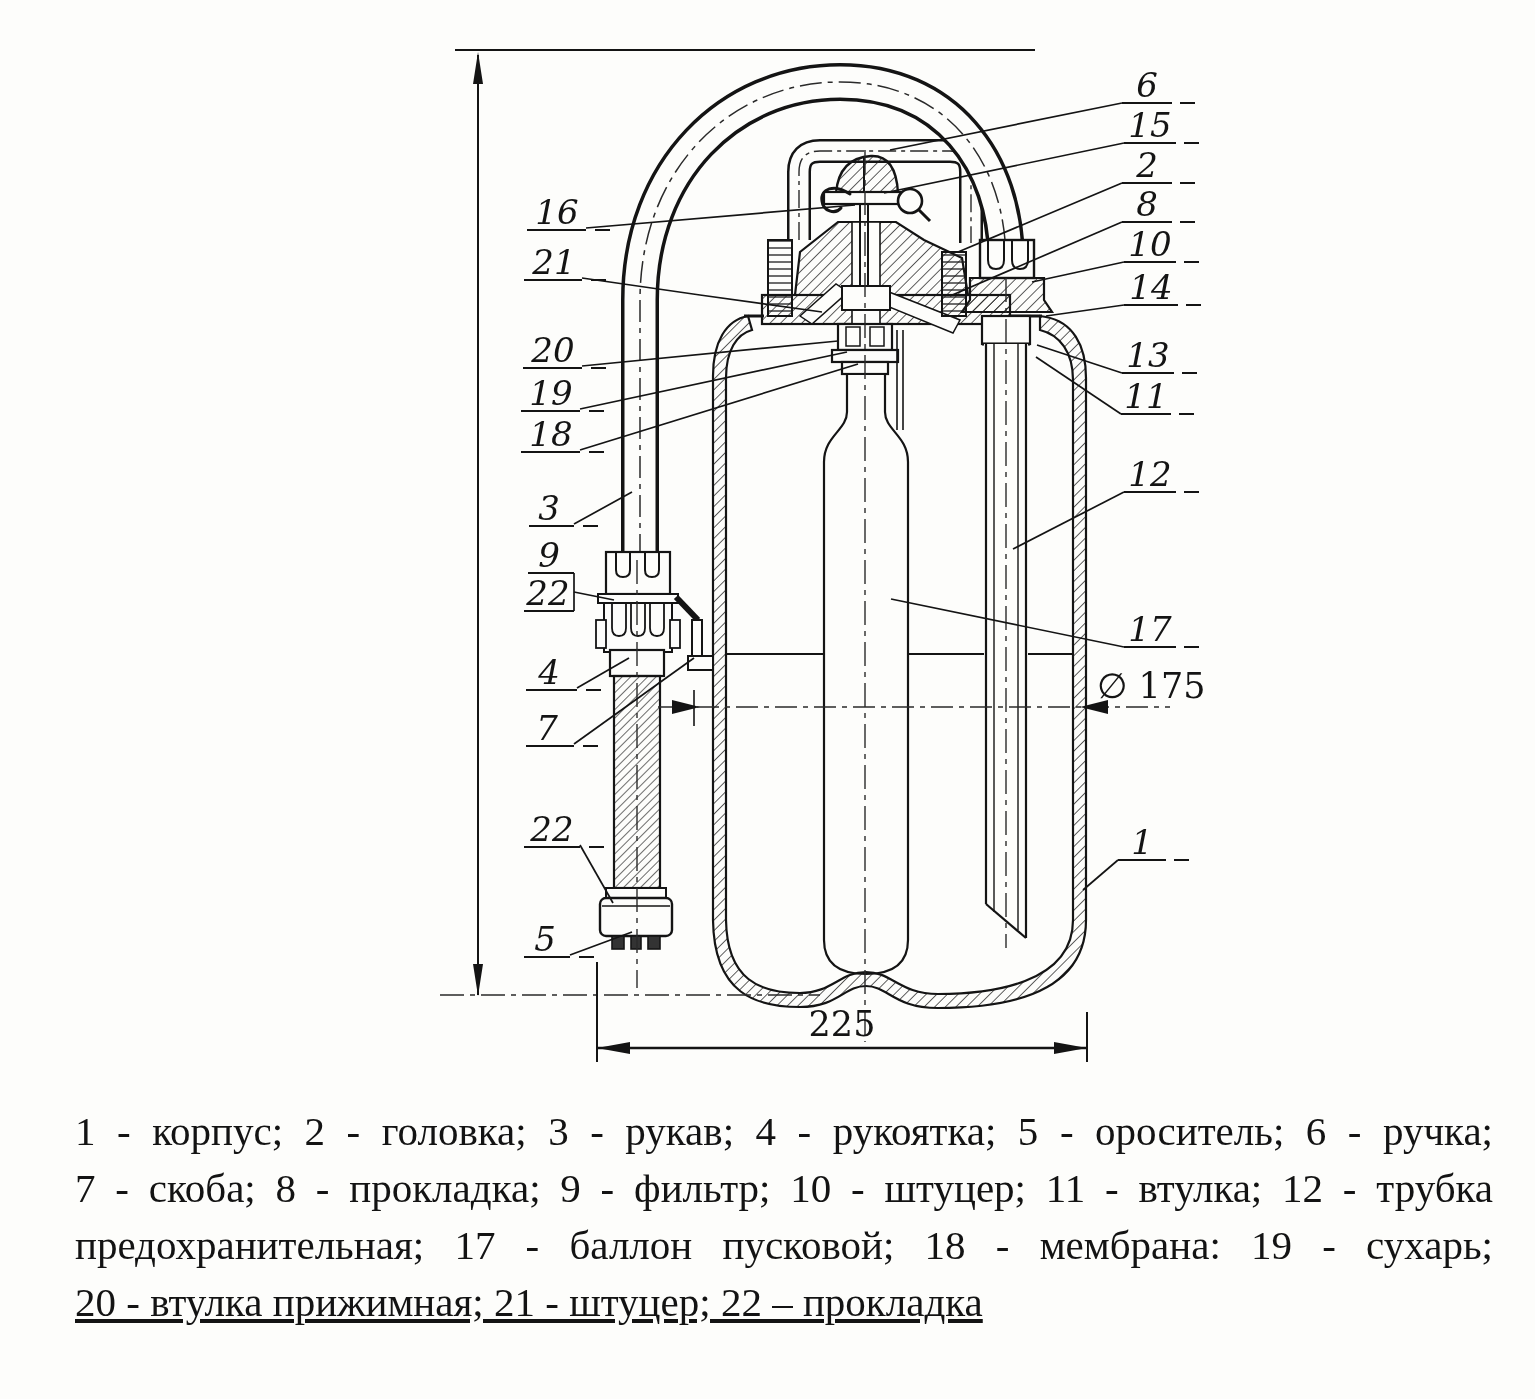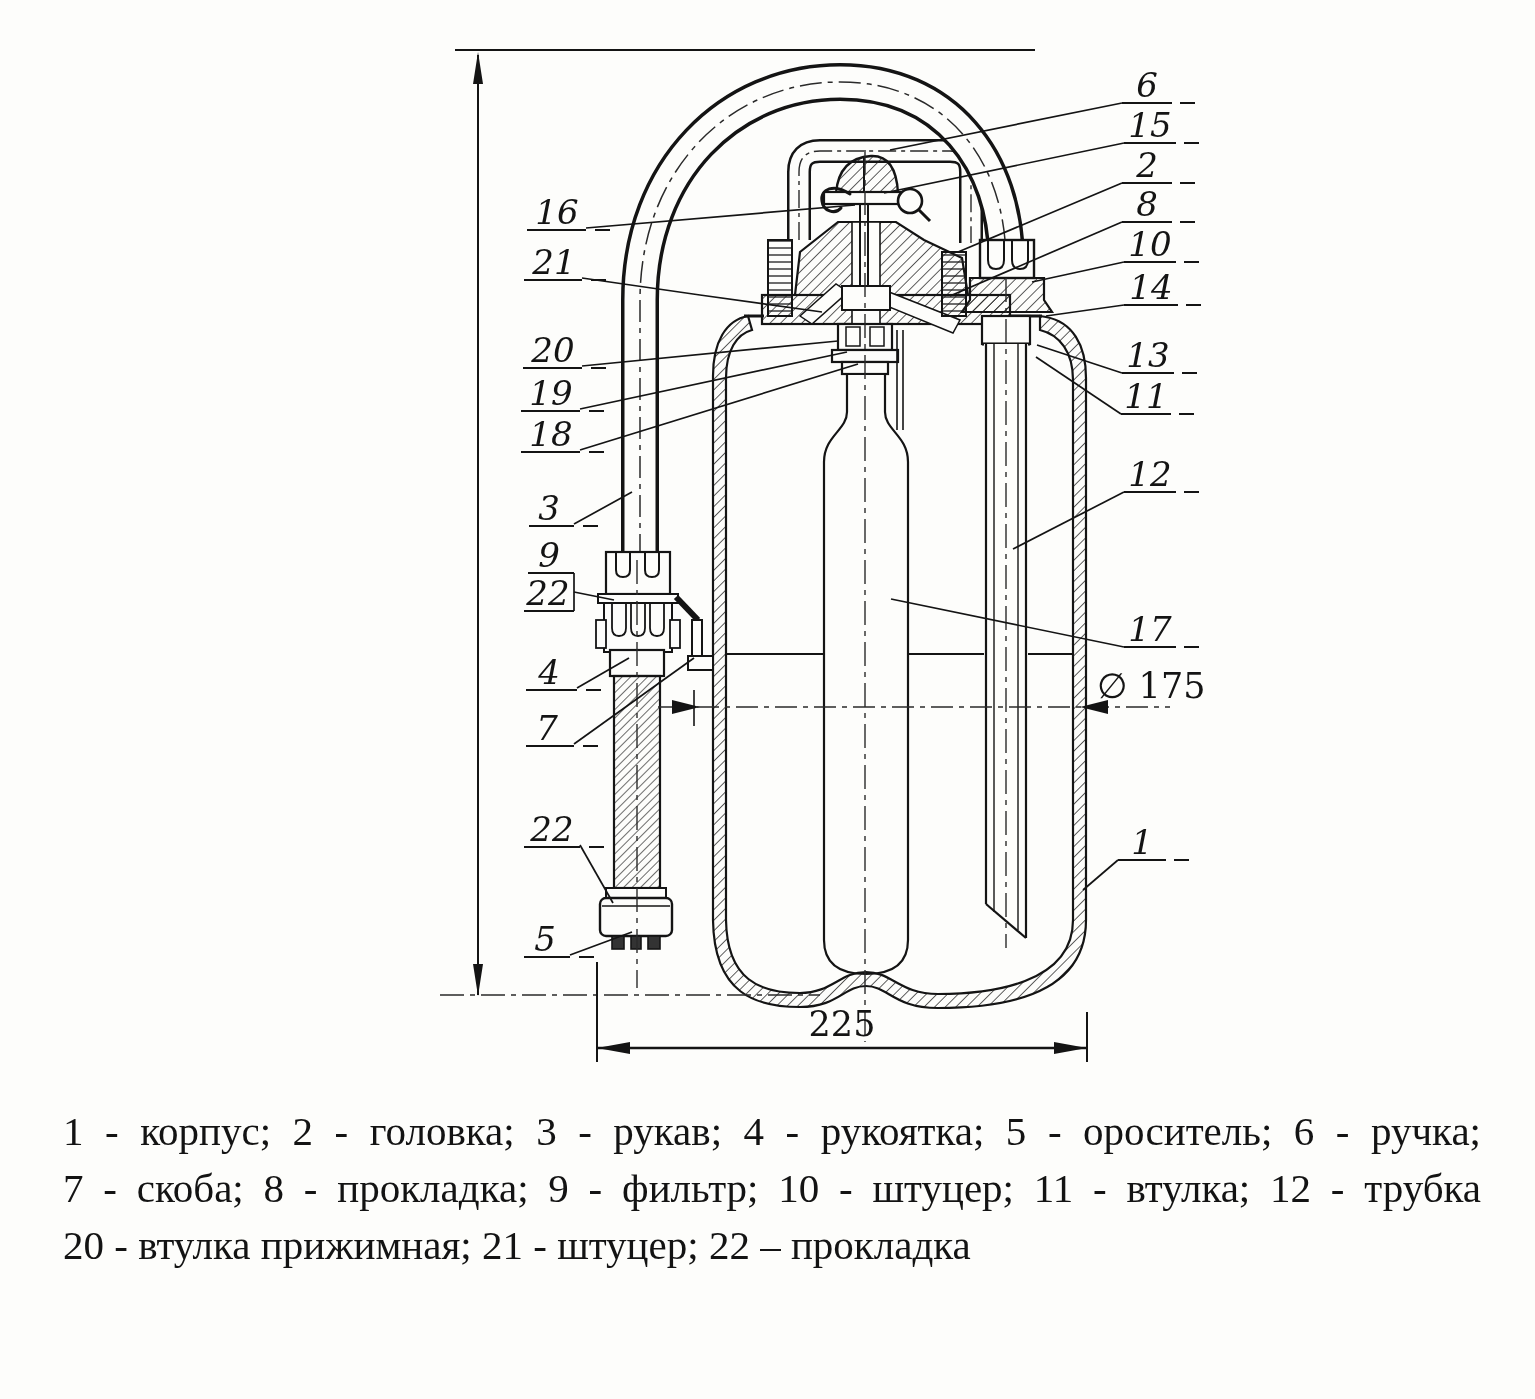--- a/index.html
+++ b/index.html
@@ -18,27 +18,27 @@
     font-size:34px;
     fill:#141414;
   }
   .dimtext{
     font-family:"DejaVu Serif", serif;
     font-size:35px;
     fill:#141414;
   }
   .legend{
     position:absolute;
-    left:63px;top:1103px;width:1418px;
+    left:75px;top:1103px;width:1418px;
     font-size:41px;
     line-height:57px;
     color:#131313;
   }
   .legend-line{text-align:justify;text-align-last:justify;}
-  .legend-line.last{text-align-last:left;}
+  .legend-line.last{text-align-last:left;text-decoration:underline;}
 </style>
 </head>
 <body>
 
 <div class="sheet">
 
 <svg width="1535" height="1399" viewBox="0 0 1535 1399">
   <defs>
     <pattern id="hatch" width="7.5" height="7.5" patternUnits="userSpaceOnUse" patternTransform="rotate(45)">
       <line x1="0" y1="0" x2="0" y2="7.5" stroke="#1c1c1c" stroke-width="1.4"></line>
@@ -285,16 +285,17 @@
     <line x1="694" y1="690" x2="694" y2="726" stroke="#141414" stroke-width="1.6"></line>
     <polygon points="700,707 672,700 672,714" fill="#141414"></polygon>
     <polygon points="1080,707 1108,700 1108,714" fill="#141414"></polygon>
     <text class="dimtext" x="1097" y="698" text-anchor="start">∅ 175</text>
   </g>
 </svg>
 
 <div class="legend">
   <div class="legend-line">1 - корпус; 2 - головка; 3 - рукав; 4 - рукоятка; 5 - ороситель; 6 - ручка;</div>
   <div class="legend-line">7 - скоба; 8 - прокладка; 9 - фильтр; 10 - штуцер; 11 - втулка; 12 - трубка</div>
+  <div class="legend-line">предохранительная; 17 - баллон пусковой; 18 - мембрана: 19 - сухарь;</div>
   <div class="legend-line last">20 - втулка прижимная; 21 - штуцер; 22 – прокладка</div>
 </div>
 
 </div>
 
 </body></html>

